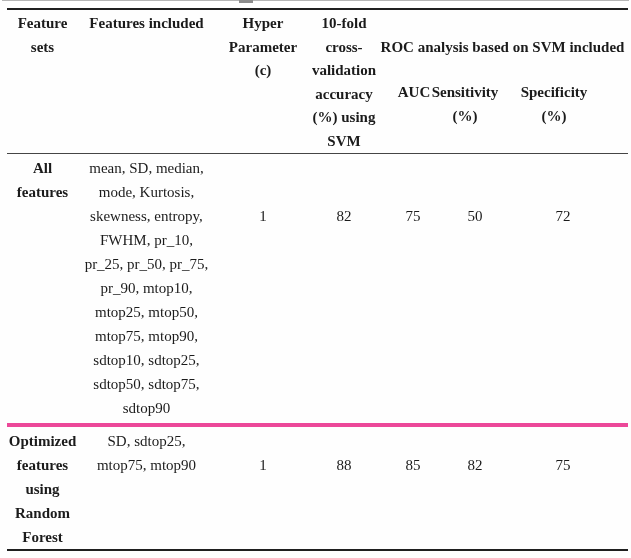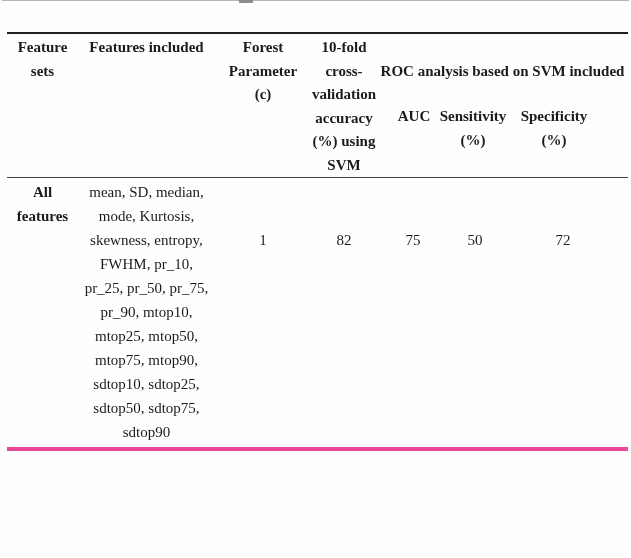--- a/index.html
+++ b/index.html
@@ -24,21 +24,20 @@
     width: 14px; height: 3px;
     background: #8c8c8c;
   }
   table.results {
     position: absolute;
     left: 7px; top: 8px;
     width: 621px;
     border-spacing: 0;
     font-size: 15px;
     table-layout: fixed;
-    margin-top: 24px;
   }
   table.results th, table.results td {
     box-sizing: border-box;
     text-align: center;
     vertical-align: top;
     padding: 2px 0 0 0;
     white-space: pre-line;
   }
   
   tr.hdr th {
@@ -53,21 +52,21 @@
   .roc-sub {
     position: absolute;
     top: 71px;
     width: 90px;
     text-align: center;
     font-weight: bold;
     line-height: 23.5px;
     white-space: pre-line;
   }
   .roc-sub.auc  { left: -8px; text-align: center; }
-  .roc-sub.sens { left: 51px; }
+  .roc-sub.sens { left: 43px; }
   .roc-sub.spec { left: 132px; }
   
   tr.row td { line-height: 24px; }
   tr.row-1 td {
     height: 273px;
     border-bottom: 4px solid #ec4899;
   }
   tr.row-2 td {
     height: 124px;
     border-bottom: 2px solid #1f1f1f;
@@ -94,21 +93,21 @@
       <col style="width:72px">
       <col style="width:52px">
       <col style="width:127px">
     </colgroup>
 
     <tbody>
         <tr class="hdr">
       <th>Feature
 sets</th>
       <th>Features included</th>
-      <th>Forest
+      <th>Hyper
 Parameter
 (c)</th>
       <th>10-fold
 cross-
 validation
 accuracy
 (%) using
 SVM</th>
       <th class="roc-cell" colspan="3">
         <div class="roc-title">ROC analysis based on SVM included</div>
@@ -134,16 +133,30 @@
 sdtop10, sdtop25,
 sdtop50, sdtop75,
 sdtop90</td>
       <td class="num">1</td>
       <td class="num">82</td>
       <td class="num">75</td>
       <td class="num">50</td>
       <td class="num col-spec">72</td>
     </tr>
 
+    <tr class="row row-2">
+      <td class="fset">Optimized
+features
+using
+Random
+Forest</td>
+      <td>SD, sdtop25,
+mtop75, mtop90</td>
+      <td class="num">1</td>
+      <td class="num">88</td>
+      <td class="num">85</td>
+      <td class="num">82</td>
+      <td class="num col-spec">75</td>
+    </tr>
   </tbody>
     </table>
 
 </div>
 
 </body></html>

